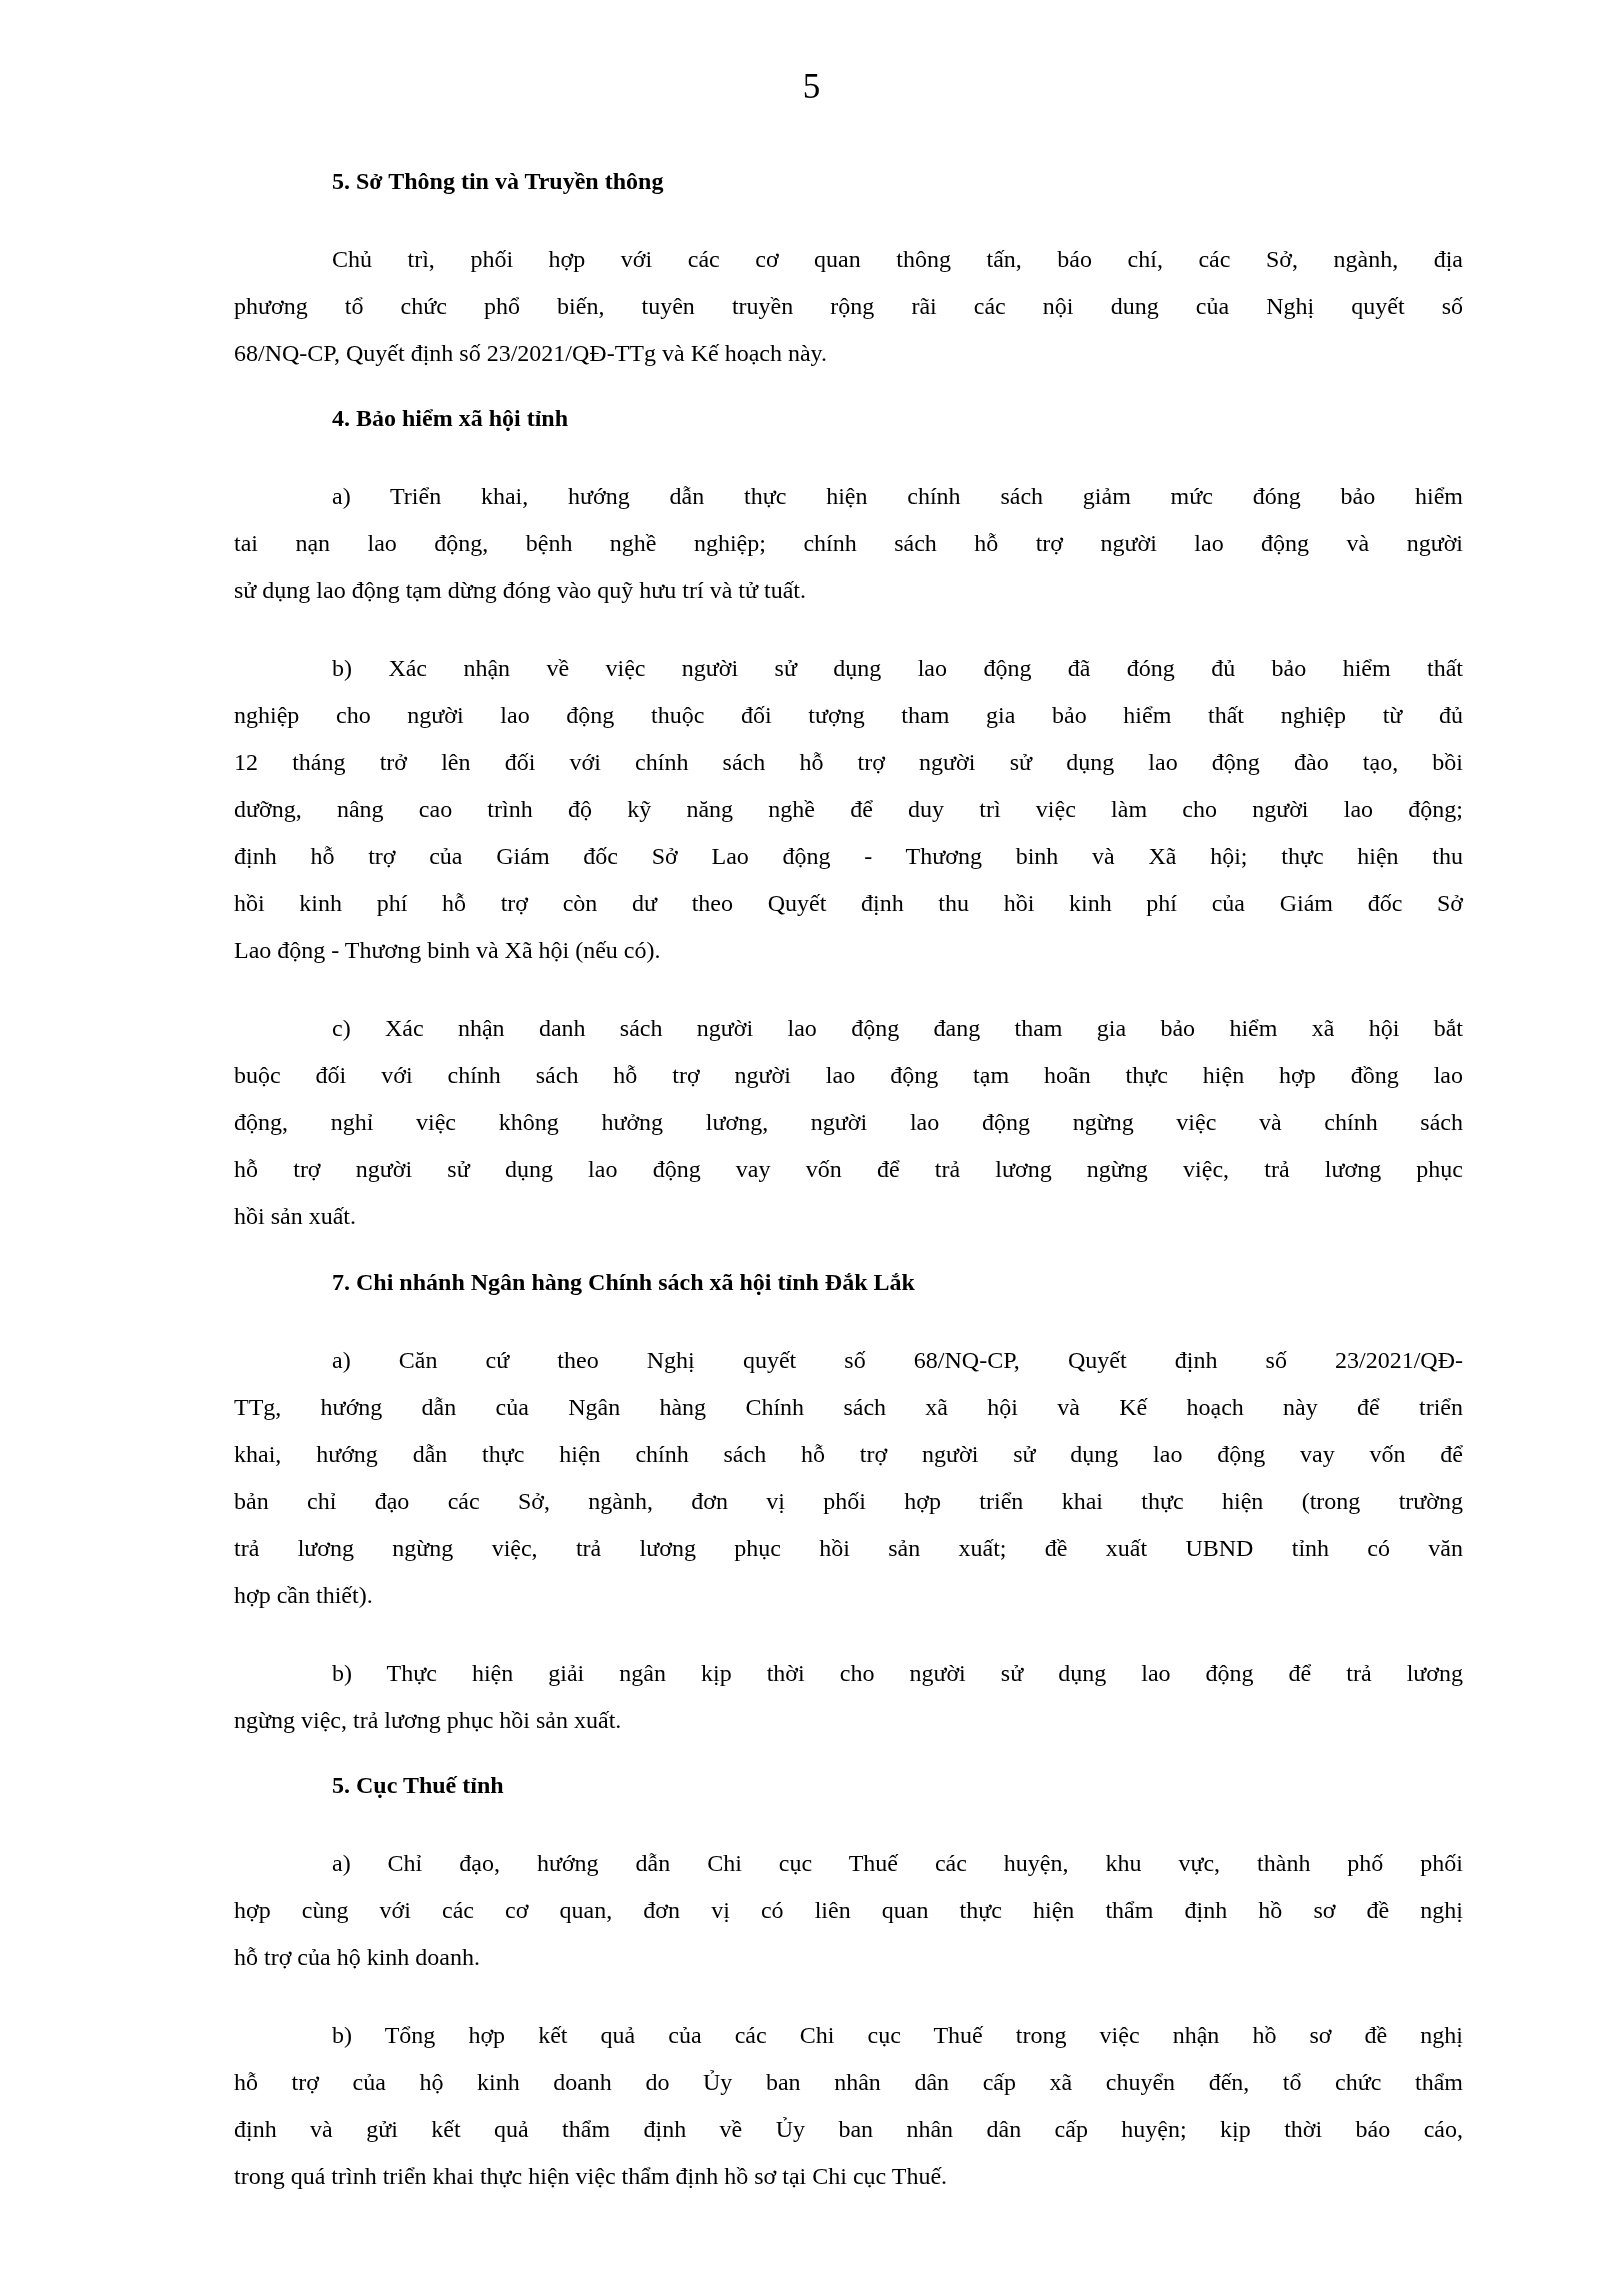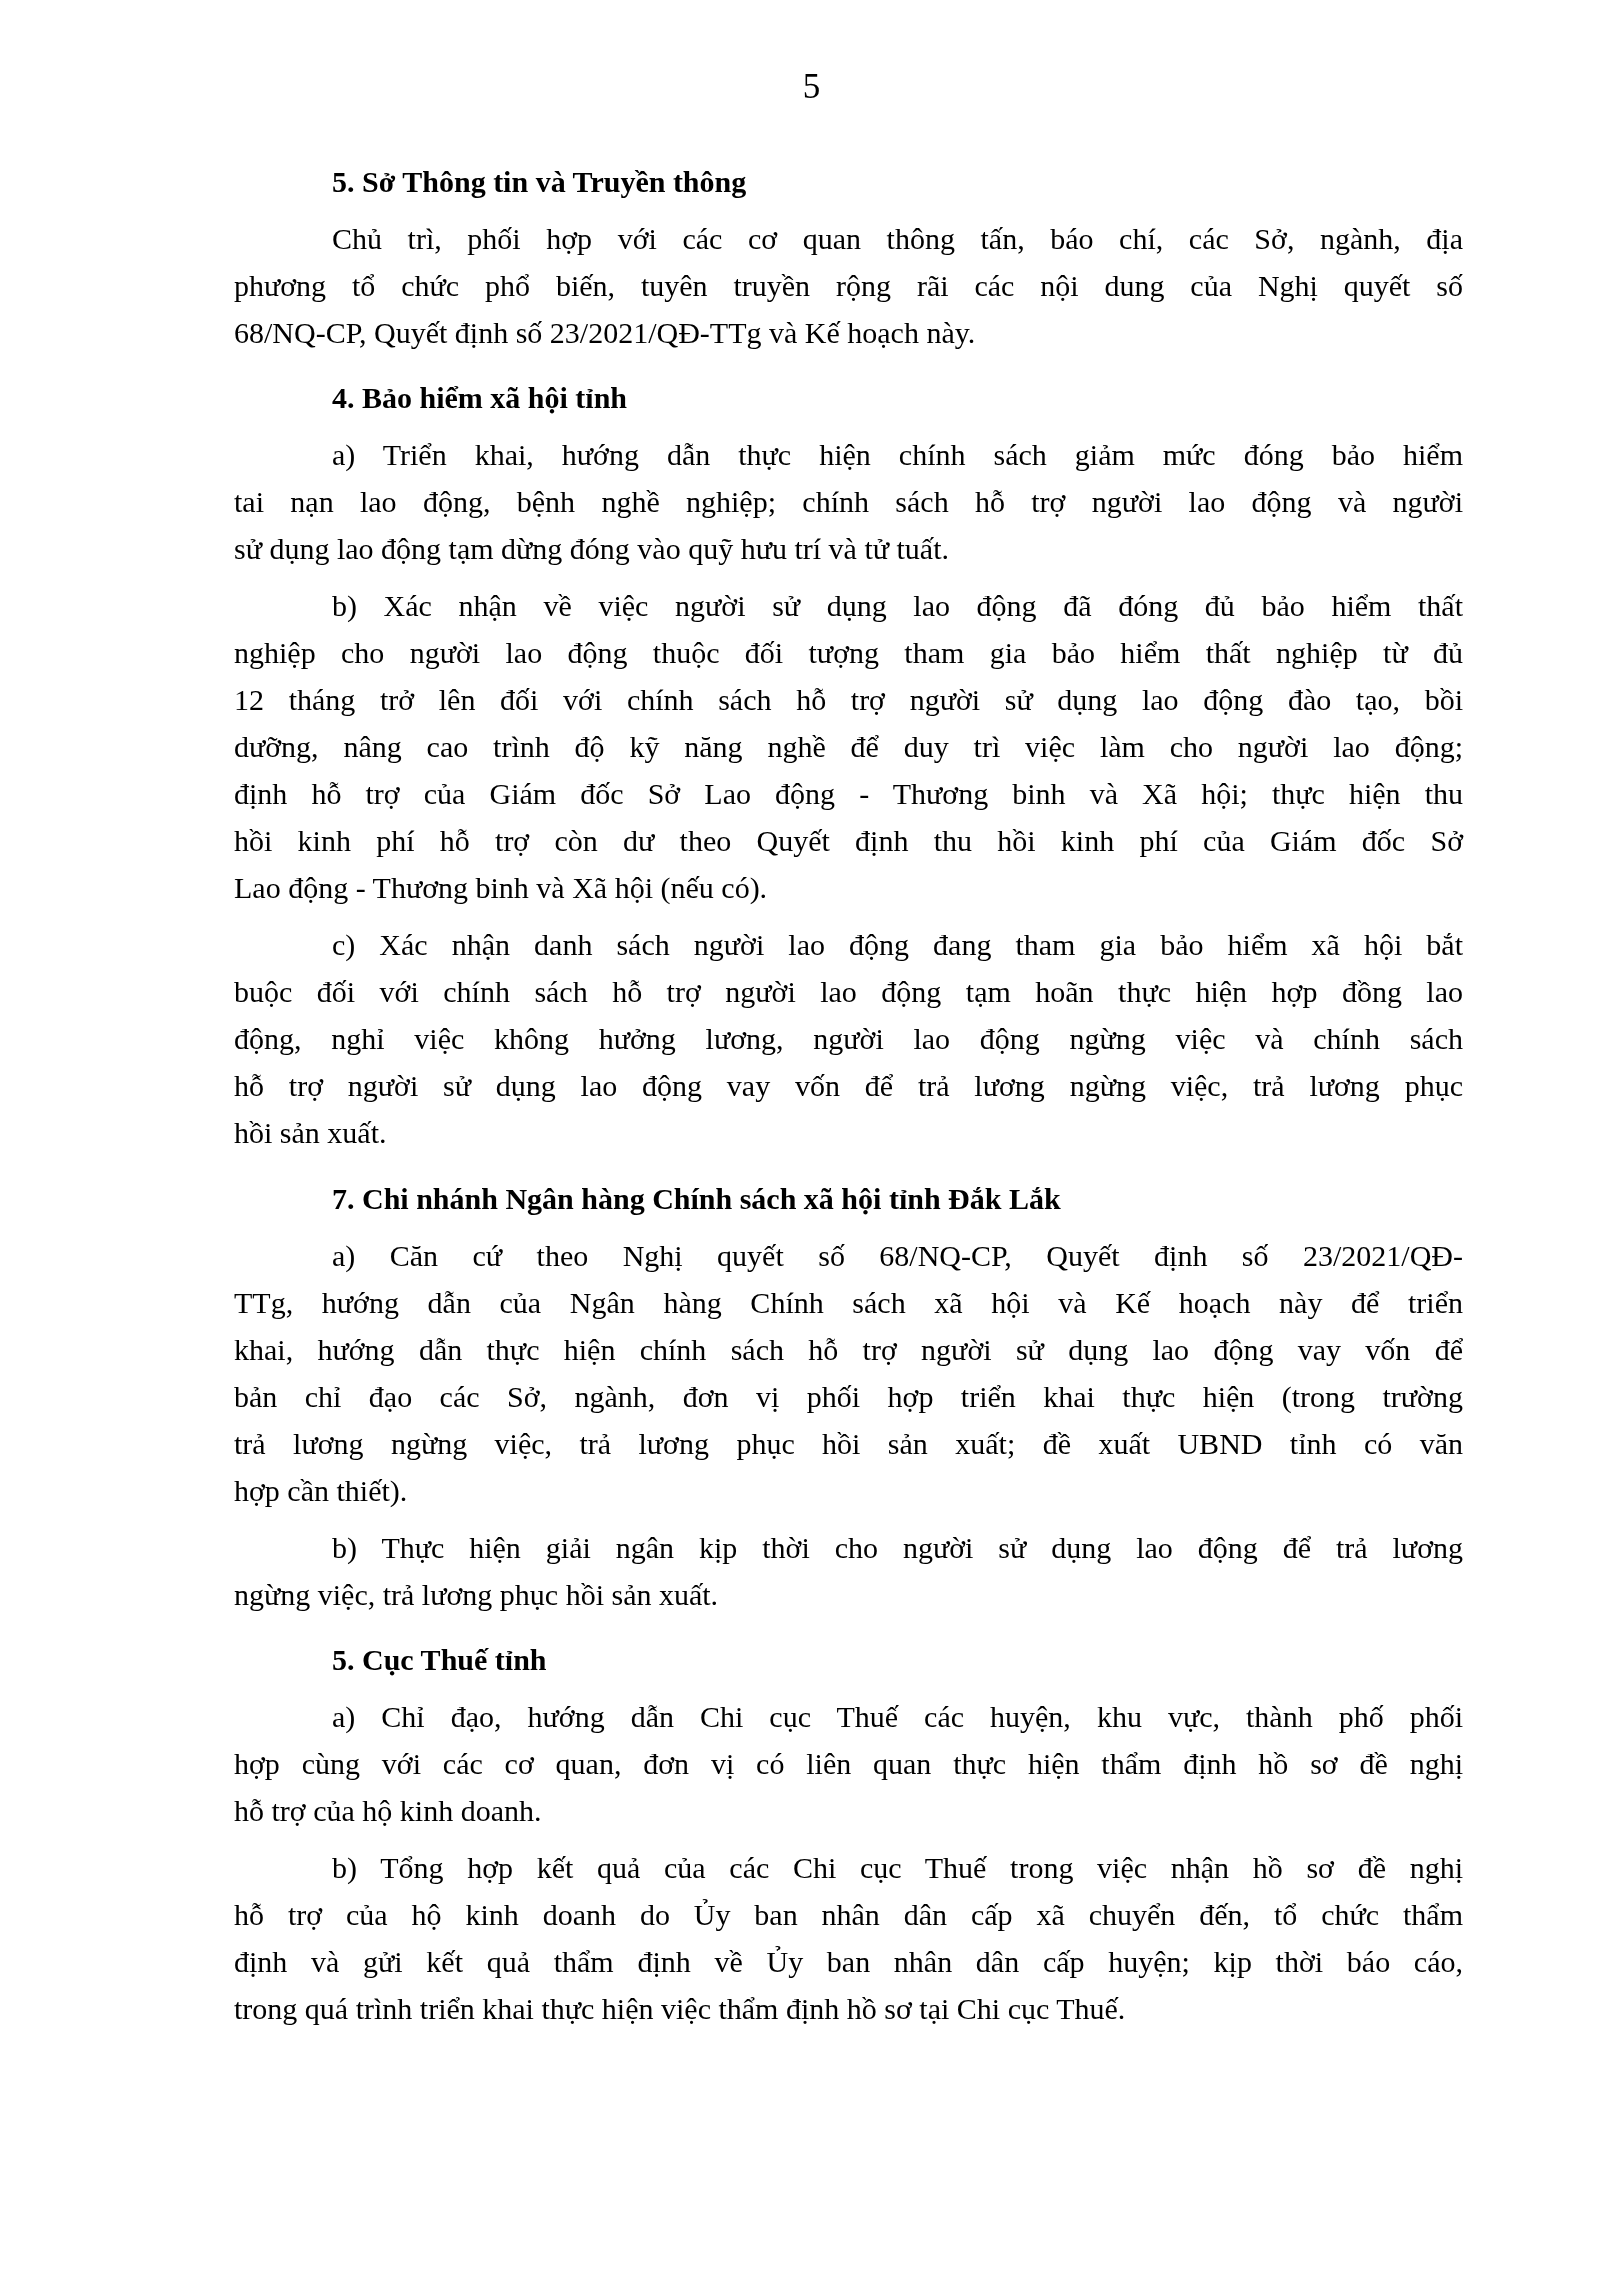--- a/index.html
+++ b/index.html
@@ -21,28 +21,28 @@
     text-align: center;
     font-size: 35px;
     line-height: 47px;
   }
   .doc-body {
     margin-left: 234px;
     margin-right: 160px; 
     margin-top: 48px;
   }
   .block {
-    margin-top: 10px;
+    margin-top: 31px;
   }
   .block.heading {
     margin-top: 18.3px;
     font-weight: bold;
   }
   .line {
-    font-size: 30px;
+    font-size: 24px;
     line-height: 47px;
     text-align: justify;
     text-align-last: justify;
   }
   .line.first {
     padding-left: 98px; 
   }
   .line.last {
     text-align-last: left;
   }

